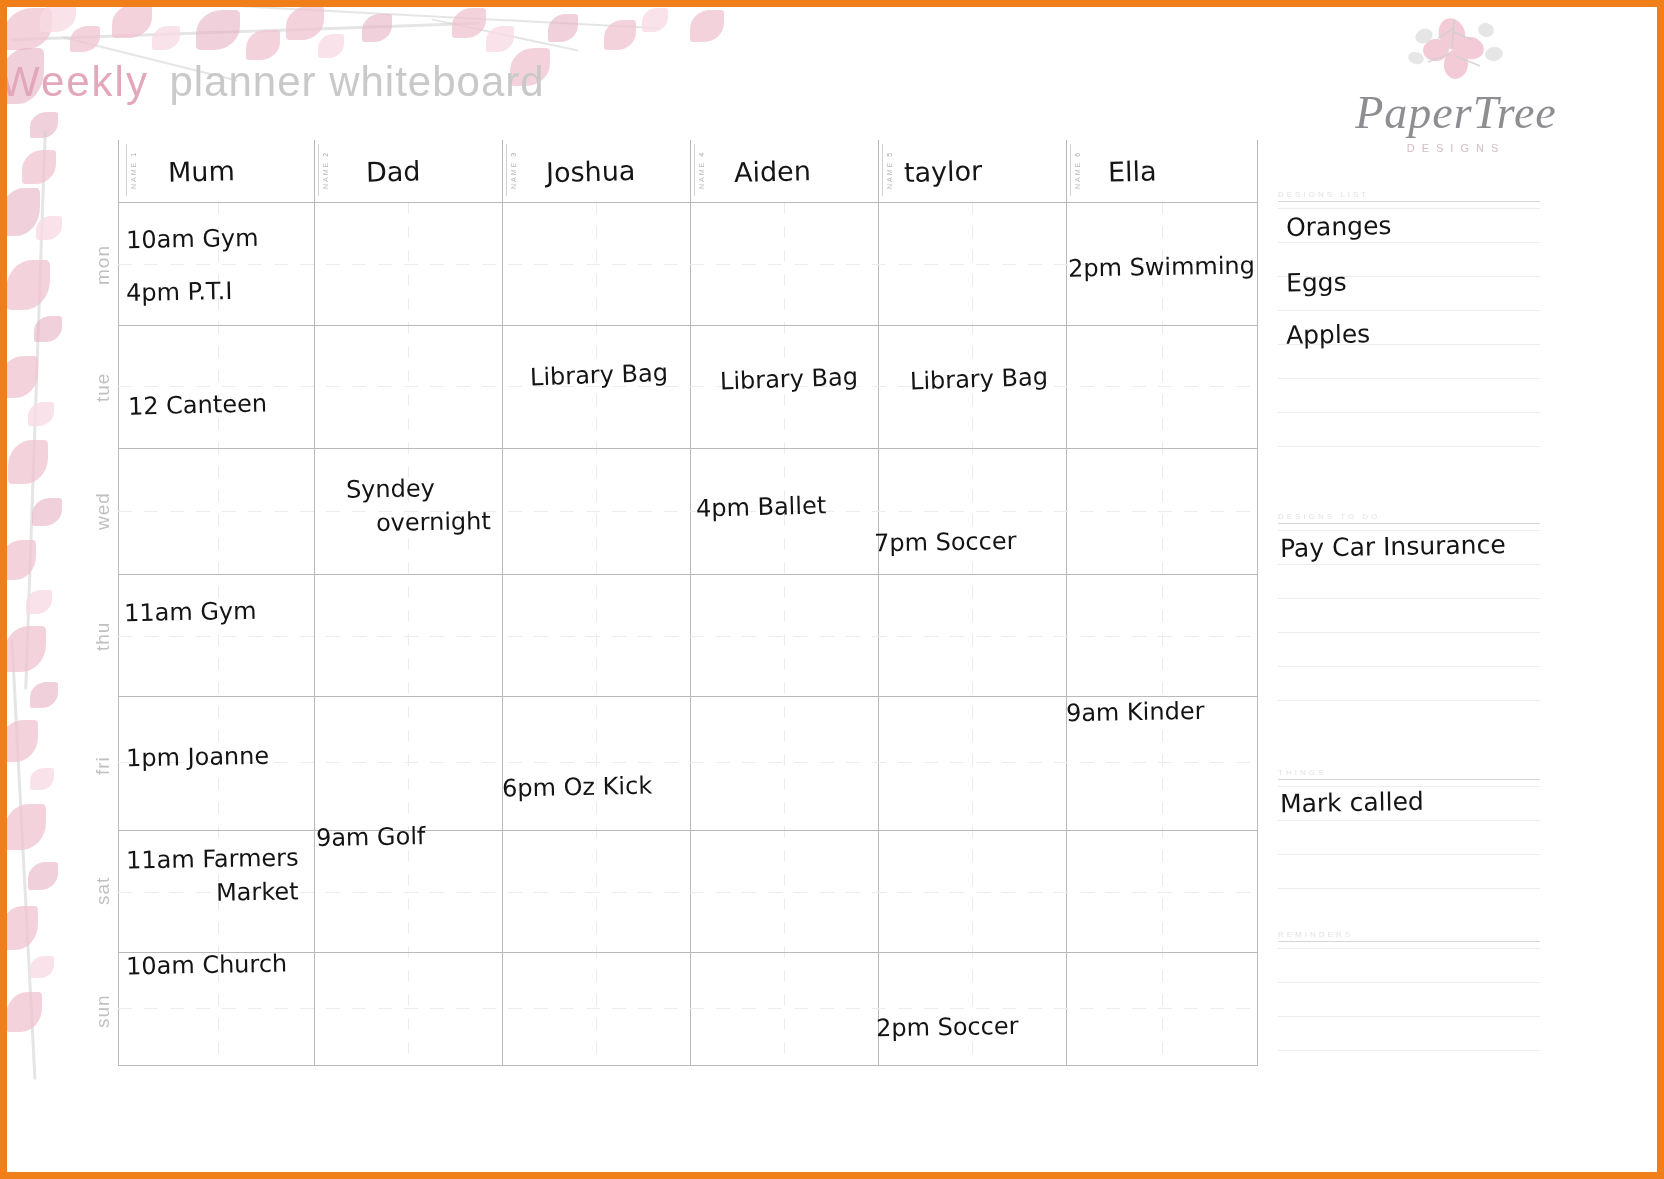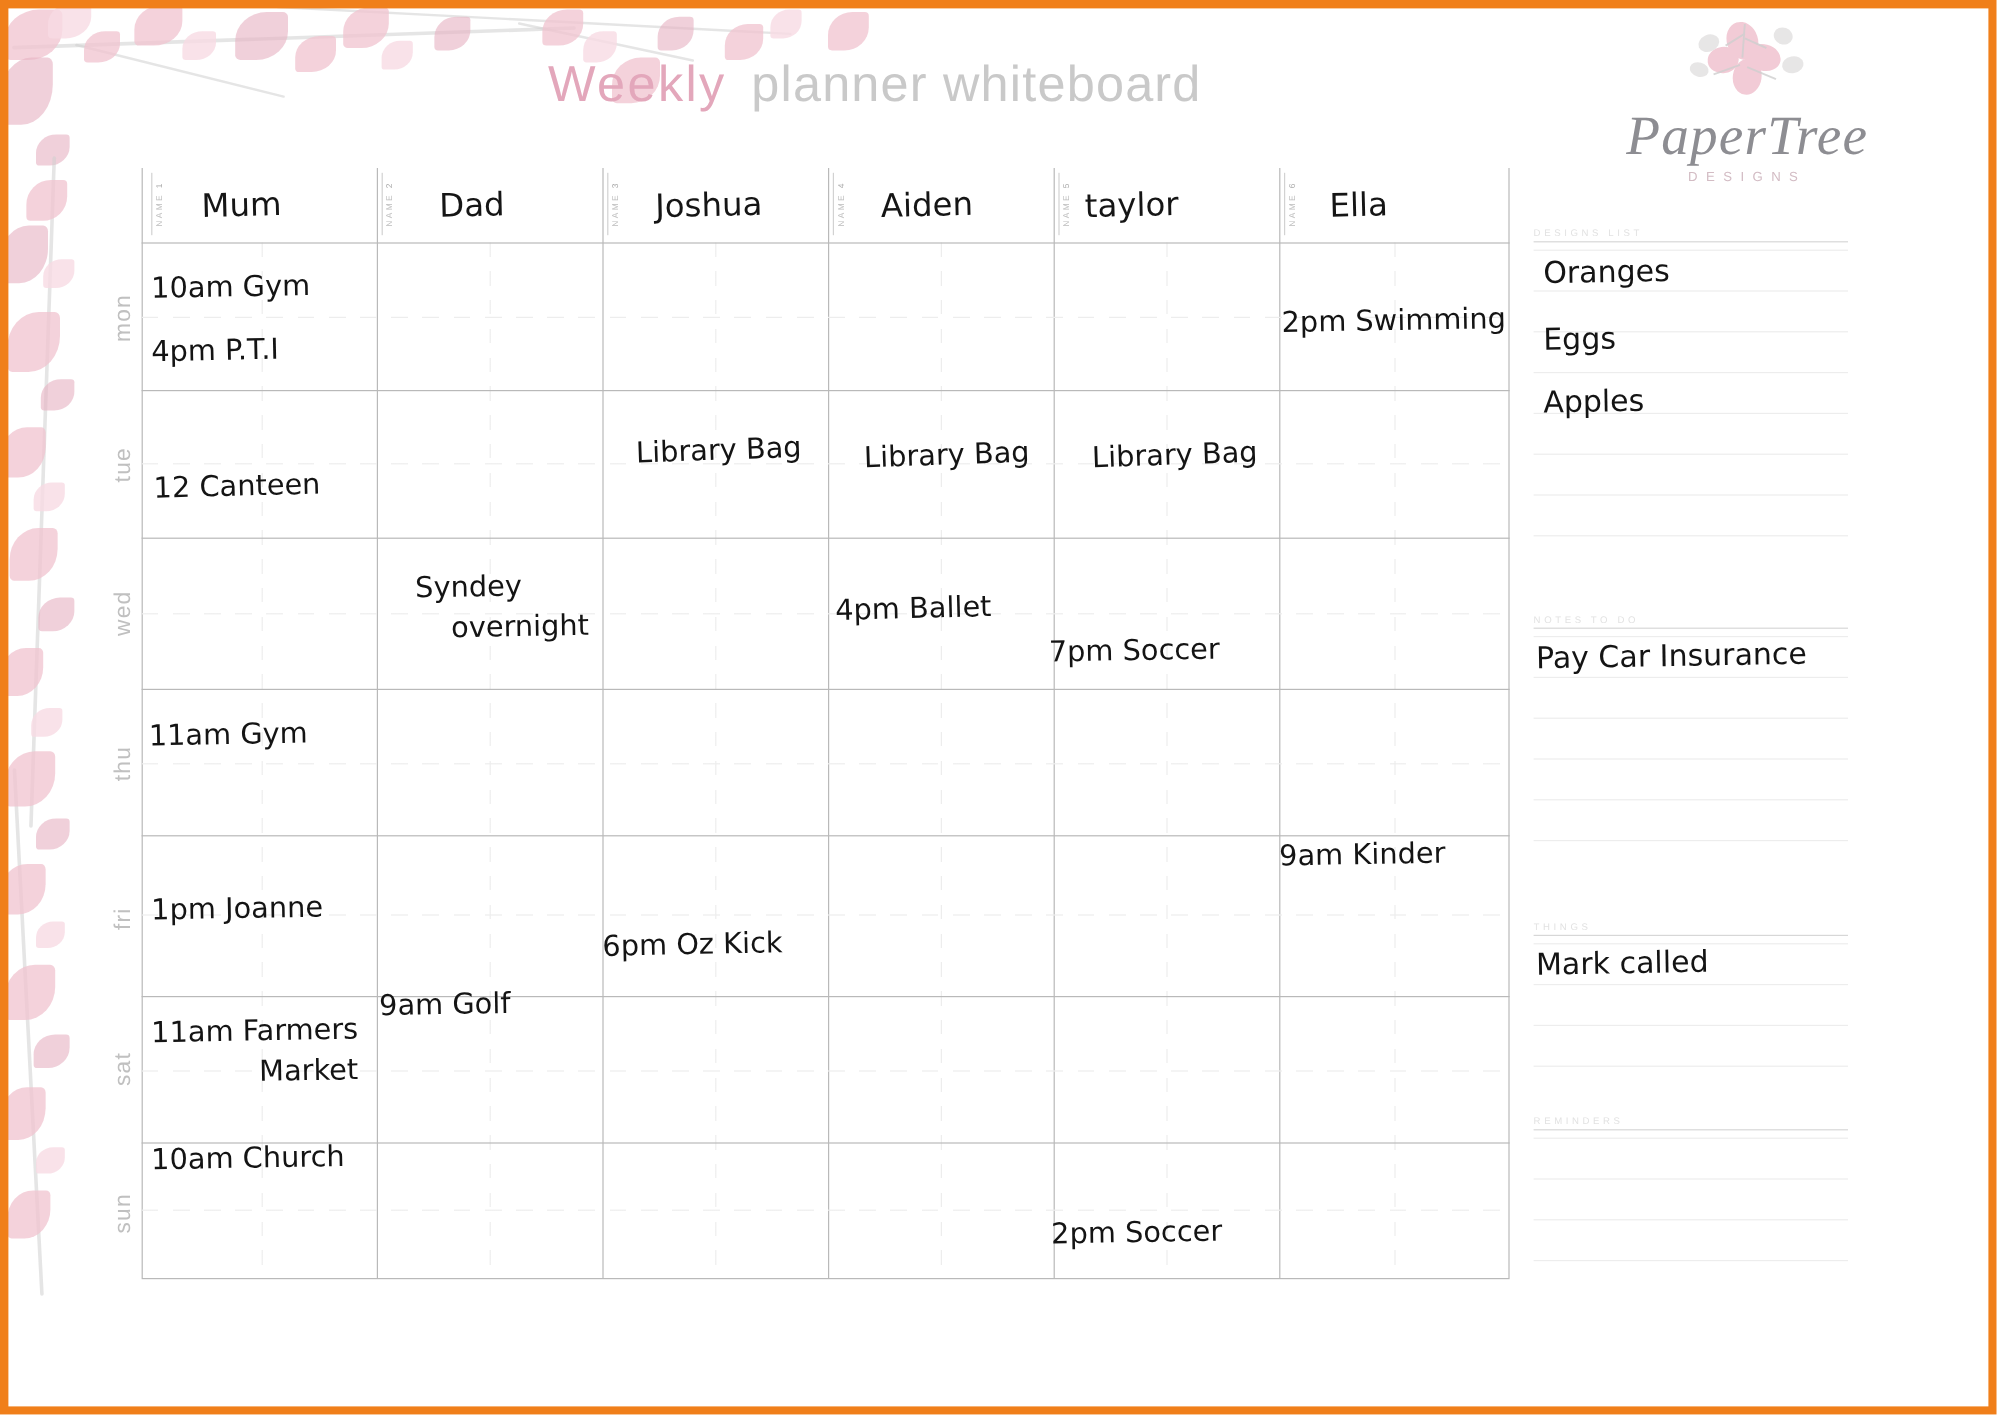--- a/index.html
+++ b/index.html
@@ -34,22 +34,21 @@
   .petal.l{background:#f7dbe3;opacity:.8;}
   .branch{
     position:absolute;
     background:#cfcfcf;
     opacity:.55;
     border-radius:2px;
   }
 
   
   .title-wrap{
-    position:absolute;left:0;top:46px;width:1458px;
-    text-align:center;
+    position:absolute;left:0;top:58px;width:1458px;
     z-index:6;
   }
   .title-weekly{
     font-size:42px;letter-spacing:2px;color:#e3a7bb;font-weight:400;
     font-family:"Liberation Sans",sans-serif;
   }
   .title-rest{
     font-size:42px;letter-spacing:1px;color:#c9c9c9;font-weight:300;
     font-family:"Liberation Sans",sans-serif;
   }
@@ -353,21 +352,21 @@
           <div class="side-rule"></div>
         <div class="side-rule"></div>
           <div class="side-rule"></div>
       </div>
       <div class="side-item" style="top:22px;transform:rotate(-1deg);">Oranges</div>
       <div class="side-item" style="top:78px;transform:rotate(-1deg);">Eggs</div>
       <div class="side-item" style="top:130px;transform:rotate(-1deg);">Apples</div>
     </div>
 
     <div class="side-sec" style="top:322px;">
-      <div class="side-head">NOTES TO DO</div>
+      <div class="side-head">DESIGNS TO DO</div>
       <div class="side-rules">
         <div class="side-rule"></div>
           <div class="side-rule"></div>
           <div class="side-rule"></div>
         <div class="side-rule"></div>
           <div class="side-rule"></div>
           <div class="side-rule"></div>
       </div>
       <div class="side-item" style="top:20px;left:2px;transform:rotate(-1deg);">Pay Car Insurance</div>
     </div>

